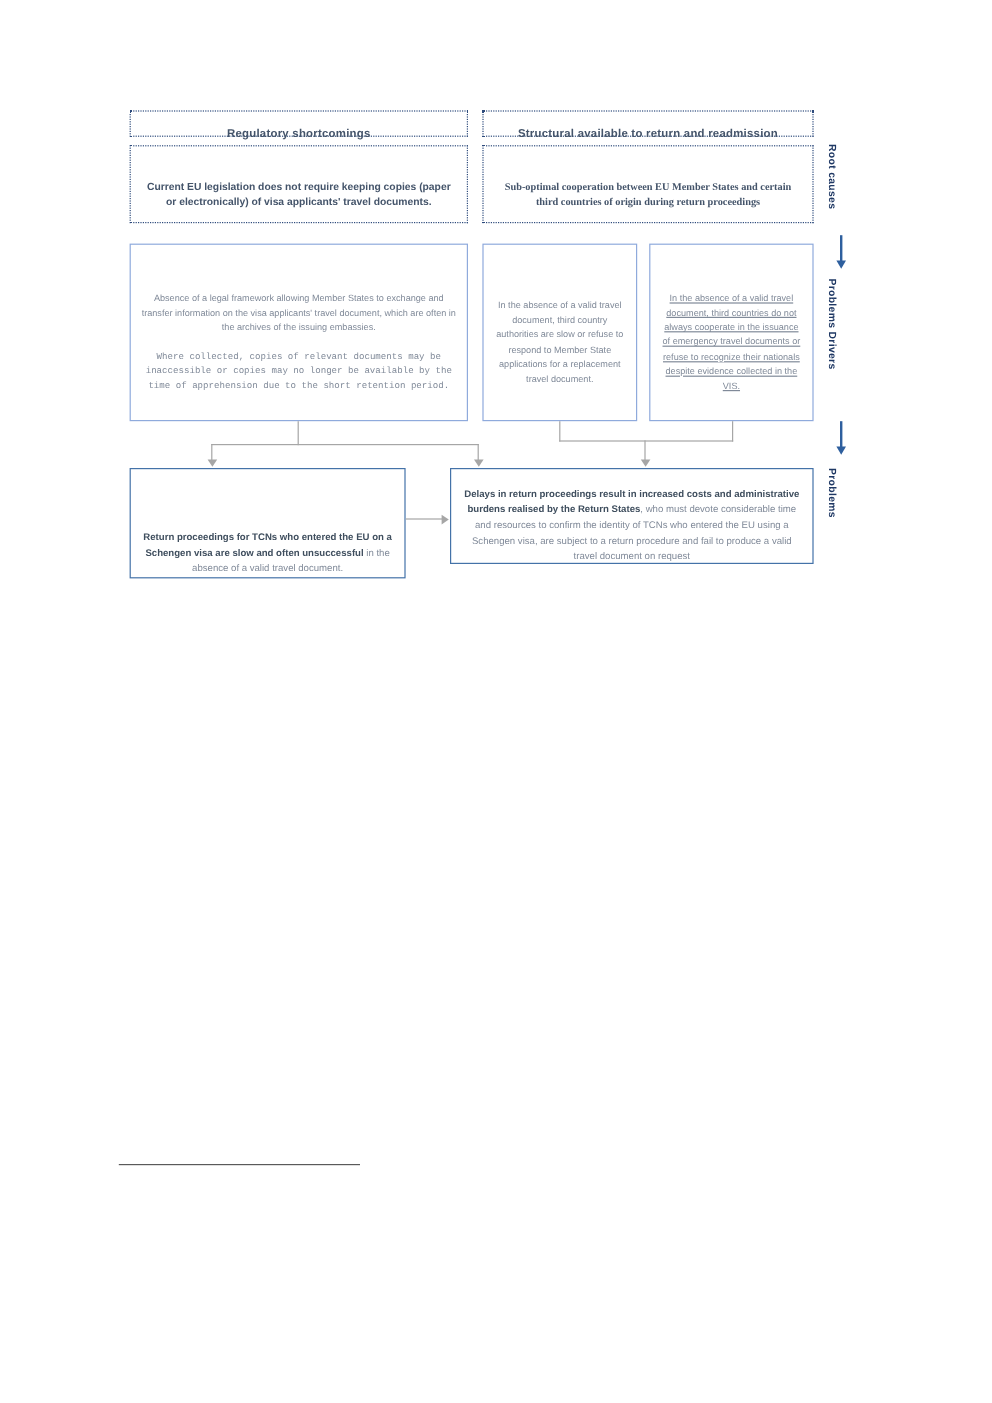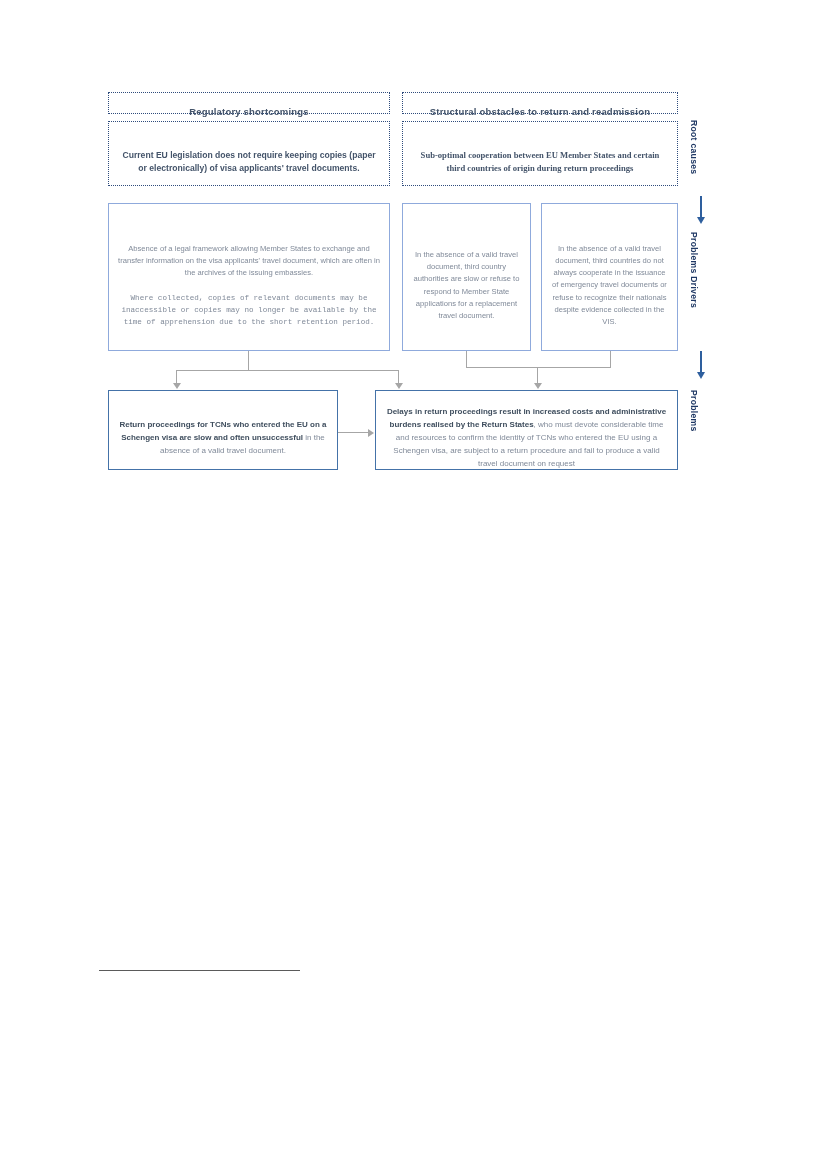--- a/index.html
+++ b/index.html
@@ -89,21 +89,21 @@
 </head>
 <body>
 
 <div class="page">
 
   <div class="box dotted header" style="left:108px;top:92px;width:282px;height:22px;">
     <div class="inner">Regulatory shortcomings</div>
   </div>
 
   <div class="box dotted header" style="left:402px;top:92px;width:276px;height:22px;">
-    <div class="inner">Structural obstacles to return and readmission</div>
+    <div class="inner">Structural available to return and readmission</div>
   </div>
 
   <div class="box dotted cause" style="left:108px;top:121px;width:282px;height:65px;">
     <div class="inner">Current EU legislation does not require keeping copies (paper or electronically) of visa applicants' travel documents.</div>
   </div>
 
   <div class="box dotted cause" style="left:402px;top:121px;width:276px;height:65px;font-family:Liberation Serif, serif;">
     <div class="inner">Sub-optimal cooperation between EU Member States and certain third countries of origin during return proceedings</div>
   </div>
 
@@ -111,38 +111,38 @@
     <div class="inner">
       <p>Absence of a legal framework allowing Member States to exchange and transfer information on the visa applicants' travel document, which are often in the archives of the issuing embassies.</p>
       <p>Where collected, copies of relevant documents may be inaccessible or copies may no longer be available by the time of apprehension due to the short retention period.</p>
     </div>
   </div>
 
   <div class="box solid" style="left:402px;top:203px;width:129px;height:148px;">
     <div class="inner">In the absence of a valid travel document, third country authorities are slow or refuse to respond to Member State applications for a replacement travel document.</div>
   </div>
 
-  <div class="box solid" style="left:541px;top:203px;width:137px;height:148px;">
+  <div class="box solid" style="left:541px;top:203px;width:137px;height:148px;text-decoration:underline;">
     <div class="inner">In the absence of a valid travel document, third countries do not always cooperate in the issuance of emergency travel documents or refuse to recognize their nationals despite evidence collected in the VIS.</div>
   </div>
 
   <div class="vline" style="left:248px;top:351px;height:20px;"></div>
   <div class="hline" style="left:176px;top:370px;width:223px;"></div>
   <div class="vline" style="left:176px;top:370px;height:14px;"></div>
   <div class="arrow-down" style="left:172.5px;top:383px;"></div>
   <div class="vline" style="left:398px;top:370px;height:14px;"></div>
   <div class="arrow-down" style="left:394.5px;top:383px;"></div>
 
   <div class="vline" style="left:466px;top:351px;height:17px;"></div>
   <div class="vline" style="left:610px;top:351px;height:17px;"></div>
   <div class="hline" style="left:466px;top:367px;width:145px;"></div>
   <div class="vline" style="left:537px;top:367px;height:17px;"></div>
   <div class="arrow-down" style="left:533.5px;top:383px;"></div>
 
-  <div class="box problem" style="left:108px;top:390px;width:230px;height:80px;">
+  <div class="box problem" style="left:108px;top:390px;width:230px;height:92px;align-items:flex-end;">
     <div class="inner">
       <b>Return proceedings for TCNs who entered the EU on a Schengen visa are slow and often unsuccessful</b><span> in the absence of a valid travel document.</span>
     </div>
   </div>
 
   <div class="hline" style="left:338px;top:432px;width:31px;"></div>
   <div class="arrow-right" style="left:368px;top:428.5px;"></div>
 
   <div class="box problem" style="left:375px;top:390px;width:303px;height:80px;">
     <div class="inner">

